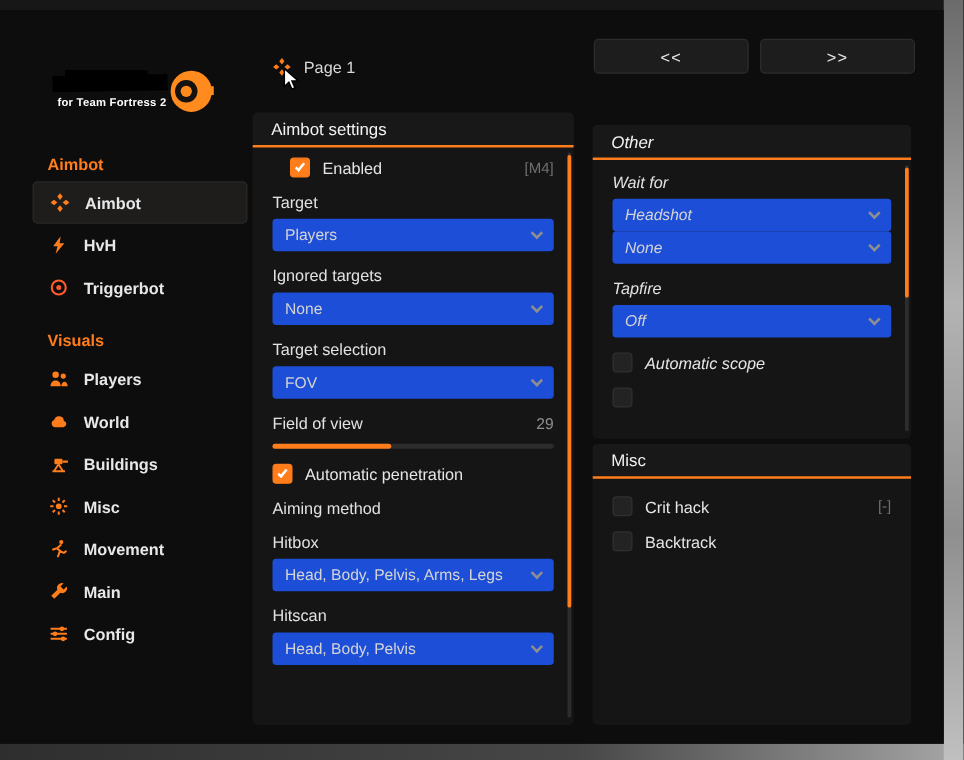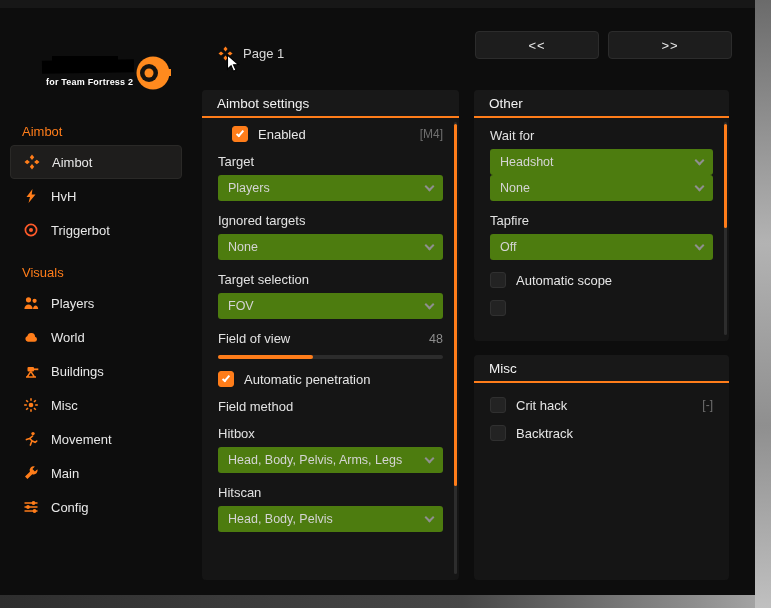--- a/index.html
+++ b/index.html
@@ -18,50 +18,50 @@
 
   
   .sidebar { position:absolute; left:0; top:0; width:192px; height:100%;padding-left:18px; }
   .logo-wrap { position:absolute; left:42px; top:48px; width:150px; height:48px; }
   .censor { position:absolute; background:#000; }
   .censor-a { left:0; top:4px; width:92px; height:13px; transform:rotate(-1deg); }
   .censor-b { left:10px; top:0; width:66px; height:10px; }
   .logo-svg { position:absolute; left:92px; top:-2px; }
   .tagline { position:absolute; left:4px; top:21px; font-size:9px; font-weight:700; color:#ffffff; letter-spacing:.2px; }
 
-  .side-nav { position:absolute; left:0; top:110px; width:192px; }
+  .side-nav { position:absolute; left:16px; top:110px; width:192px;font-weight:bold; }
   .section-title { margin:18px 0 6px 22px; font-size:13px; color:var(--accent); }
   .section-title:first-child { margin-top:6px; }
   .side-item { display:flex; align-items:center; gap:11px; height:34px; margin:0 10px; padding-left:12px;
     border-radius:4px; color:#e8e8e8; font-size:13px; cursor:pointer; }
   .side-item.selected { background:#1e1d1c; border:1px solid #2a2927; }
   .icon { display:inline-flex; align-items:center; justify-content:center; width:18px; height:18px; color:var(--accent); }
   .icon-red { color:#ff5a2a; }
 
   
   .page-row { position:absolute; left:216px; top:36px; display:flex; align-items:center; gap:9px;
     color:#d9d9d9; font-size:13px; }
   .nav-btn { position:absolute; top:23px; width:124px; height:28px; background:#1d1d1d; border:1px solid #2c2c2c;
     border-radius:4px; color:#e8e8e8; font-size:13px; letter-spacing:1px; display:flex; align-items:center;
     justify-content:center; font-family:"Liberation Sans",sans-serif; cursor:pointer; }
   .nav-btn.prev { left:475px; }
   .nav-btn.next { left:608px; }
 
   
   .panel { position:absolute; background:#151515; border-radius:4px; overflow:hidden; }
   .aimbot-panel { left:202px; top:82px; width:257px; height:490px; }
-  .other-panel  { left:474px; top:82px; width:255px; height:251px; }
+  .other-panel  { left:474px; top:92px; width:255px; height:251px;font-style:italic; }
   .misc-panel   { left:474px; top:347px; width:255px; height:225px; }
   .panel-header { height:28px; line-height:28px; padding:0 15px; font-size:13.5px; color:#f2f2f2;
     background:#181818; border-bottom:2px solid var(--accent); }
   .panel-body { position:relative; padding:8px 16px 10px; }
 
   .form-label { margin:12px 0 6px; font-size:13px; color:#e2e2e2; }
   .form-label.first { margin-top:2px; }
-  .dropdown { height:26px; background:#4d7c0f; border-radius:3px; display:flex; align-items:center;
+  .dropdown { height:26px; background:#1d4ed8; border-radius:3px; display:flex; align-items:center;
     justify-content:space-between; padding:0 10px; color:#d4d4d4; font-size:12.5px; cursor:pointer; }
   .chev { width:7px; height:7px; border-right:2px solid #8f8f8f; border-bottom:2px solid #8f8f8f;
     transform:rotate(45deg); margin-top:-4px; flex:0 0 auto; }
 
   .check-row { display:flex; align-items:center; gap:10px; margin-top:12px; color:#e6e6e6; font-size:13px; cursor:pointer; }
   .check-row.first { margin-top:0;margin-left:14px; }
   .checkbox { width:16px; height:16px; border-radius:3px; background:#232323; border:1px solid #303030;
     display:flex; align-items:center; justify-content:center; flex:0 0 auto; }
   .checkbox.checked { background:var(--accent); border-color:var(--accent); }
   .check-icon { width:4px; height:8px; border-right:2px solid #fff; border-bottom:2px solid #fff;
@@ -269,34 +269,34 @@
         </div>
 
         <div class="form-label">Target selection</div>
         <div class="dropdown">
           <span>FOV</span>
           <span class="chev"></span>
         </div>
 
         <div class="fov-row">
           <span class="form-label">Field of view</span>
-          <span class="fov-value">48</span>
+          <span class="fov-value">29</span>
         </div>
         <div class="slider-track">
           <div class="slider-fill" style="width: 42%;"></div>
         </div>
 
         <div class="check-row">
           <span class="checkbox checked">
             <span class="check-icon"></span>
           </span>
           <span>Automatic penetration</span>
         </div>
 
-        <div class="form-label">Field method</div>
+        <div class="form-label">Aiming method</div>
 
         <div class="form-label">Hitbox</div>
         <div class="dropdown">
           <span>Head, Body, Pelvis, Arms, Legs</span>
           <span class="chev"></span>
         </div>
 
         <div class="form-label">Hitscan</div>
         <div class="dropdown">
           <span>Head, Body, Pelvis</span>

